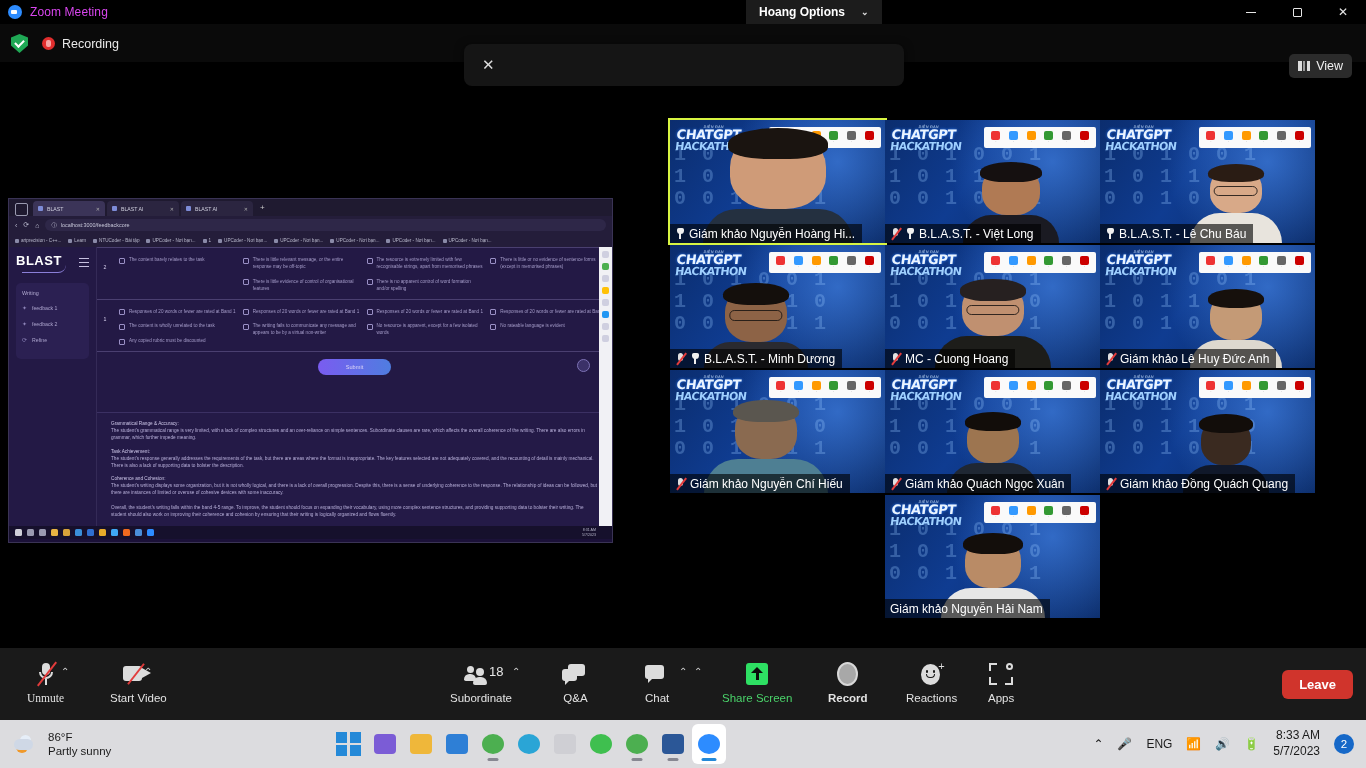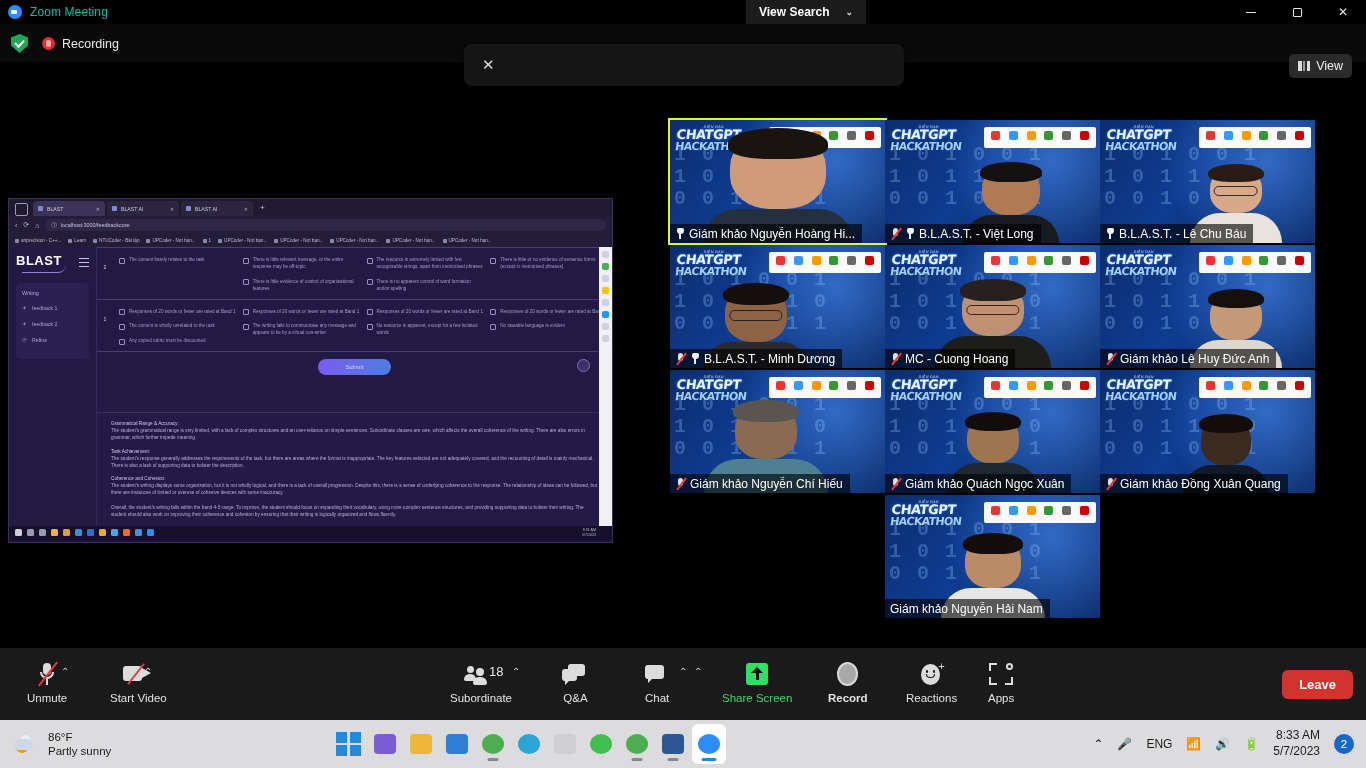--- a/index.html
+++ b/index.html
@@ -19,21 +19,21 @@
   }
   .tb-logo {
     width: 14px; height: 14px; border-radius: 50%;
     background: #2d8cff; margin-left: 8px; margin-right: 8px;
     position: relative; flex: none;
   }
   .tb-logo::after {
     content: ""; position: absolute; left: 3px; top: 5px;
     width: 6px; height: 4px; background: #fff; border-radius: 1px;
   }
-  .tb-title { color: #14b8a6; font-size: 12px; letter-spacing: .1px; }
+  .tb-title { color: #d946ef; font-size: 12px; letter-spacing: .1px; }
   .tb-viewing {
     position: absolute; left: 440px; top: 0; height: 24px;
     background: #2ee063; color: #0b0b0b;
     font-size: 12px; font-weight: bold;
     display: flex; align-items: center; padding: 0 14px;
   }
   .tb-viewopts {
     position: absolute; left: 746px; top: 0; height: 24px;
     background: #1c1c1c; color: #fff; font-size: 12px; font-weight: bold;
     display: flex; align-items: center; gap: 16px; padding: 0 13px;
@@ -420,21 +420,21 @@
 </style>
 </head>
 <body>
 
 <div id="app">
 
   <div class="titlebar">
     <div class="tb-logo"></div>
     <div class="tb-title">Zoom Meeting</div>
     <div class="tb-viewopts">
-      <span>View Search</span>
+      <span>Hoang Options</span>
       <span class="chev">⌄</span>
     </div>
     <div class="tb-winbtns">
       <div class="tb-winbtn">
           <span class="ico-min"></span>
         </div>
       <div class="tb-winbtn">
           <span class="ico-max"></span>
         </div>
       <div class="tb-winbtn close">✕</div>
@@ -1070,21 +1070,21 @@
             <span class="lbl">·</span>
           </div>
         </div>
         <div class="person" style="transform:translateX(calc(-50% + 18px));width:86px;height:128px;">
           <div class="body" style="width:86px;height:28px;background:#10182a"></div>
           <div class="head" style="position:absolute;left:50%;transform:translateX(-50%);top:52px;width:50px;height:48px;background:#3a2a20"></div>
           <div class="hair" style="left:50%;transform:translateX(-50%);top:49px;width:54px;height:19.200000000000003px;background:#120d0a"></div>
         </div>
         <div class="namebar">
           <span class="mic-muted"></span>
-          <span class="nm">Giám khảo Đồng Xuân Quang</span>
+          <span class="nm">Giám khảo Đồng Quách Quang</span>
         </div>
       </div>
       <div class="tile" style="left: 215px; top: 375px;">
         <div class="bg"></div>
         <div class="binary">1 0 1 0 0 1
 1 0 1 1 1 0
 0 0 1 0 1 1</div>
         <div class="hackathon-logo">
           <div class="hl0">DIỄN ĐÀN</div>
           <div class="hl1">CHATGPT</div>
@@ -1122,21 +1122,21 @@
           <div class="hair" style="left:50%;transform:translateX(-50%);top:39px;width:60px;height:20.8px;background:#130e0b"></div>
         </div>
         <div class="namebar">
           <span class="nm">Giám khảo Nguyễn Hải Nam</span>
         </div>
       </div>
     </div>
 
   <div class="ctrlbar" id="ctrlbar">
     <div class="leave-btn">Leave</div>
-  <div class="ctrl" style="left: 27px;">
+  <div class="ctrl" style="left: 27px; font-family: Liberation Serif, serif;">
         <span class="glyph">
           <span class="ic-mic">
             <b></b>
             <u></u>
             <s></s>
             <span class="slash"></span>
           </span>
         </span>
         <span class="lbl">Unmute</span>
       </div>

